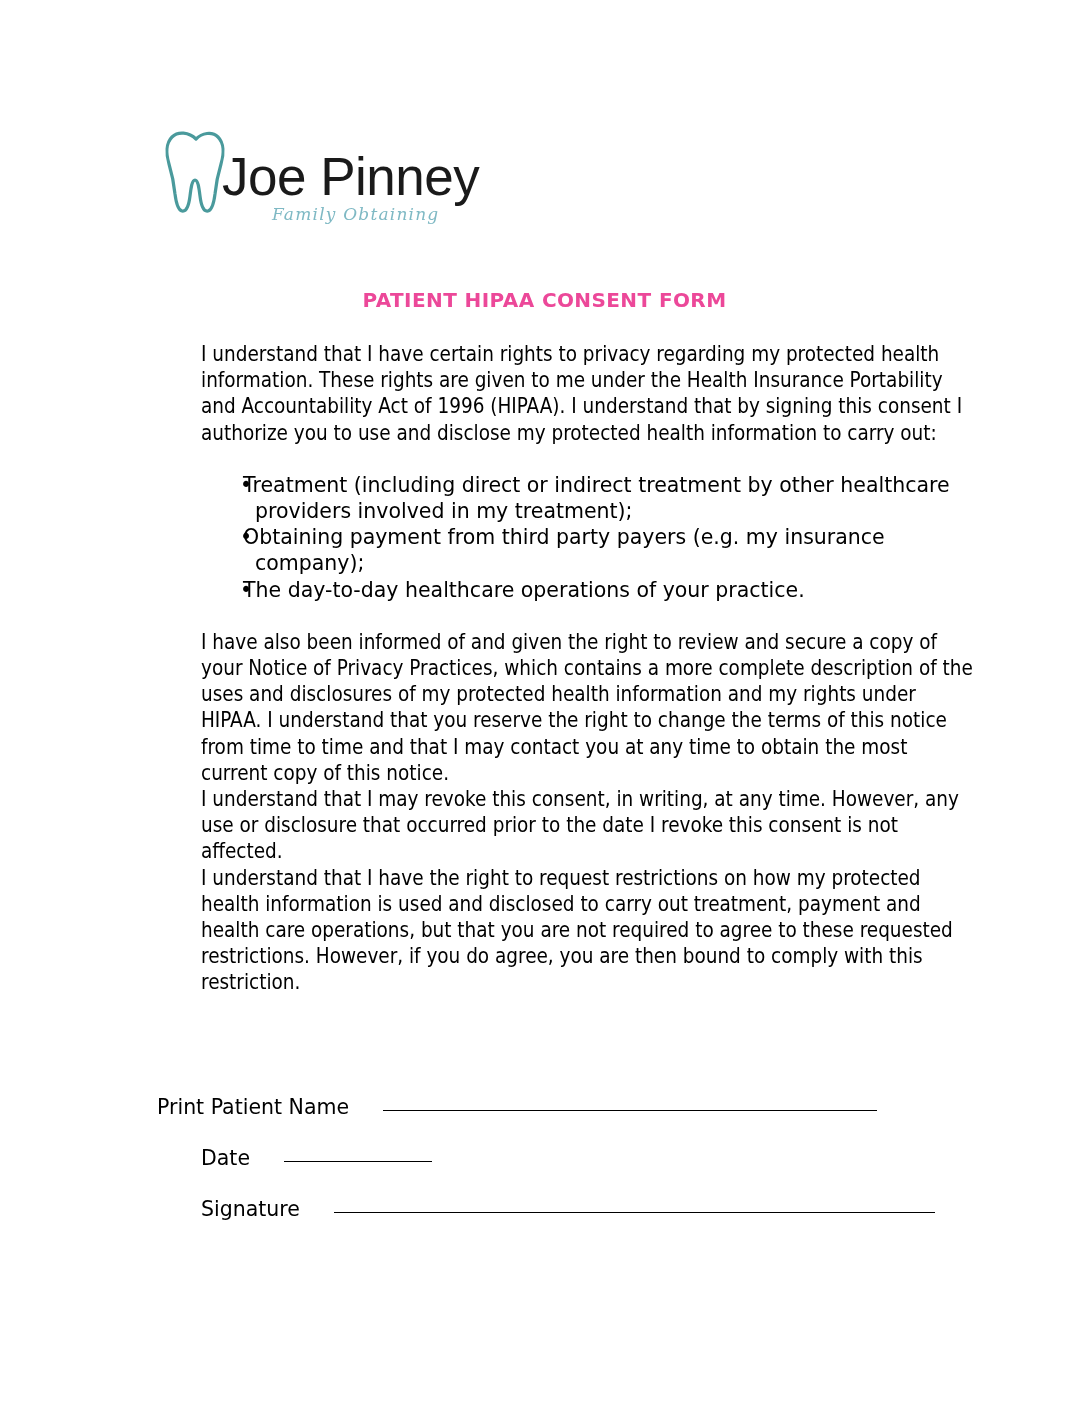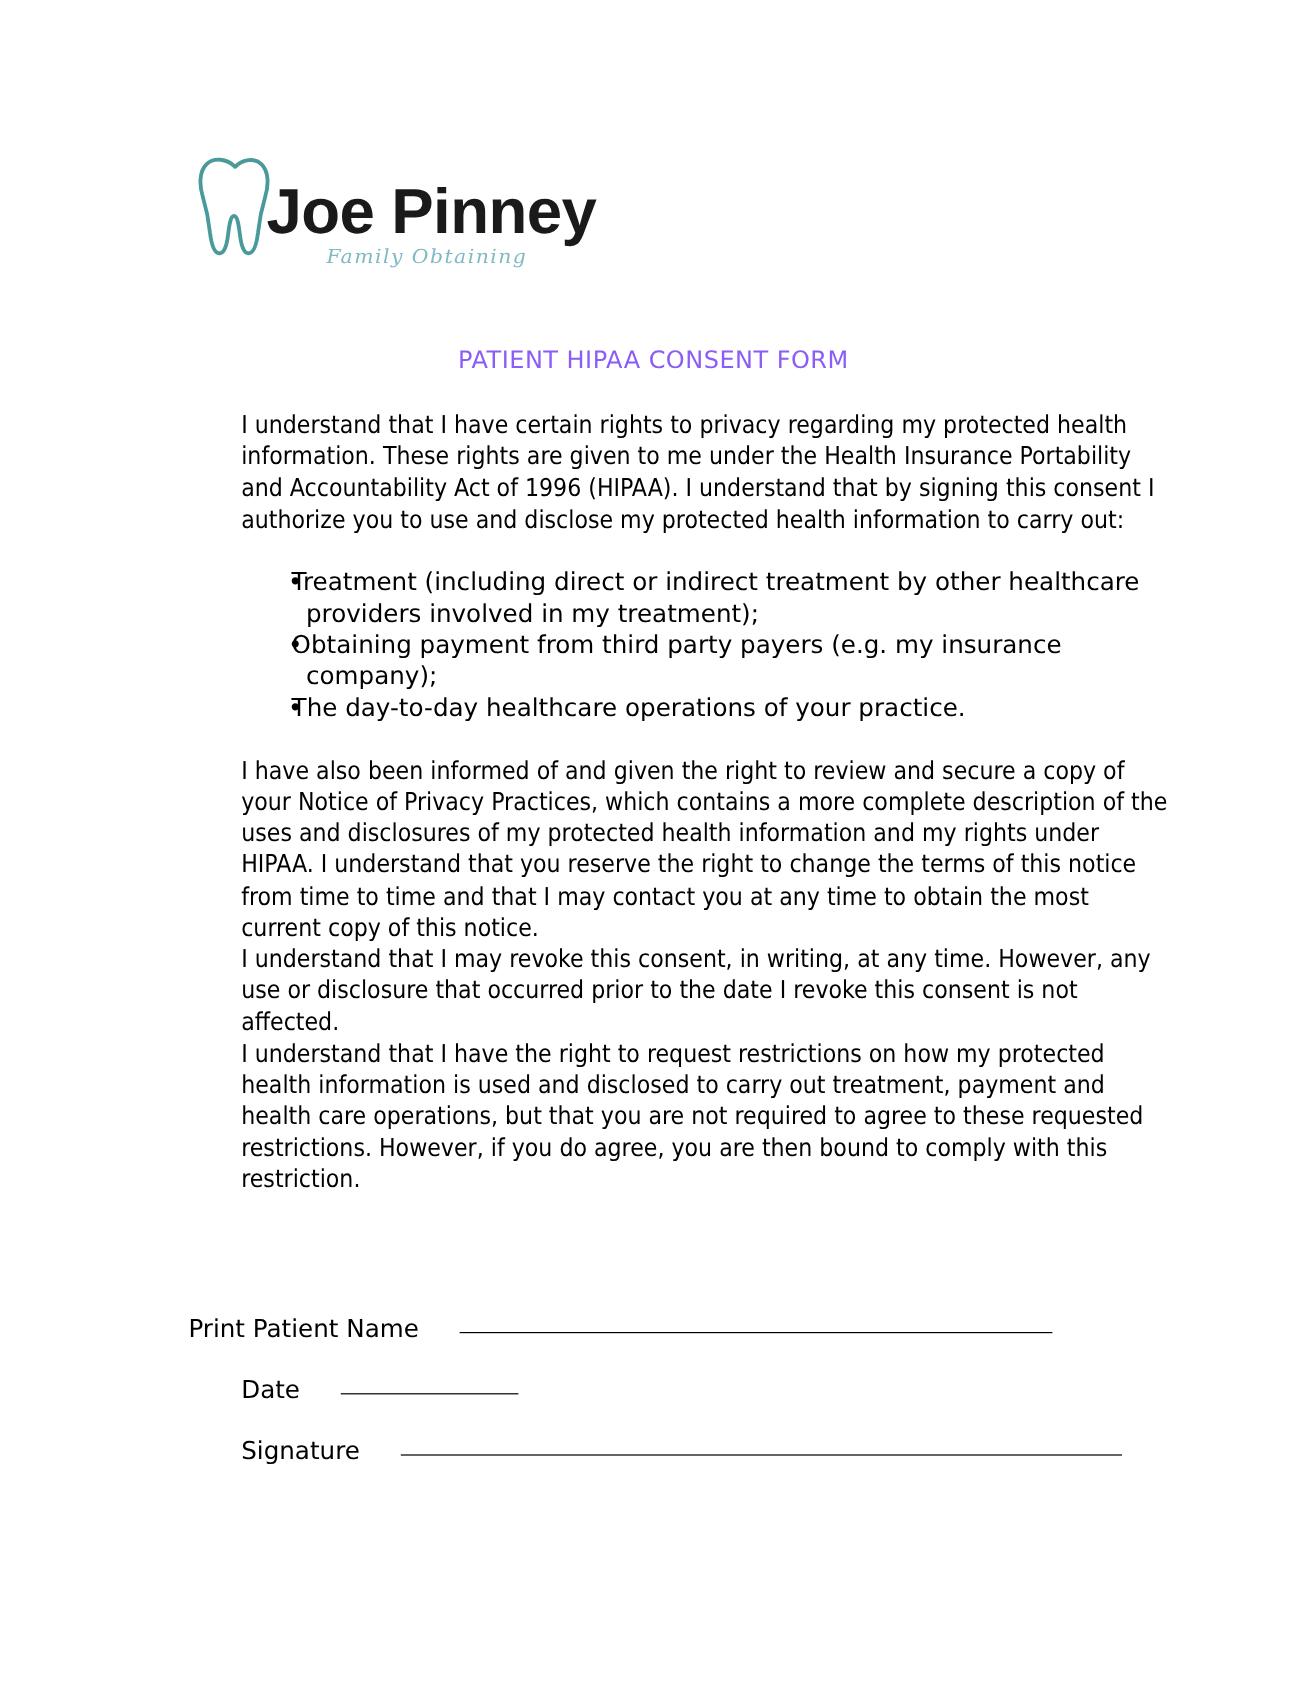--- a/index.html
+++ b/index.html
@@ -37,21 +37,21 @@
     top: 2px;
     width: 64px;
     height: 86px;
   }
   .logo-wordmark {
     position: absolute;
     left: 62px;
     top: 22px;
     font-family: "Liberation Sans", sans-serif;
     font-size: 53px;
-    font-weight: 700;
+    font-weight: 400;
     letter-spacing: -0.5px;
     color: #1a1a1a;
     line-height: 1;
     white-space: nowrap;
   }
   .logo-tagline {
     position: absolute;
     left: 112px;
     top: 76px;
     font-family: "DejaVu Serif", serif;
@@ -65,23 +65,23 @@
 
   
   .doc-title {
     position: absolute;
     left: 157px;
     top: 288px;
     width: 775px;
     text-align: center;
     font-family: "DejaVu Sans", sans-serif;
     font-size: 20px;
-    font-weight: normal;
+    font-weight: bold;
     letter-spacing: 0.4px;
-    color: #8b5cf6;
+    color: #ec4899;
   }
 
   
   .body-area {
     position: absolute;
     left: 157px;
     top: 341px;
     width: 778px;
     margin-left: 44px;
   }

